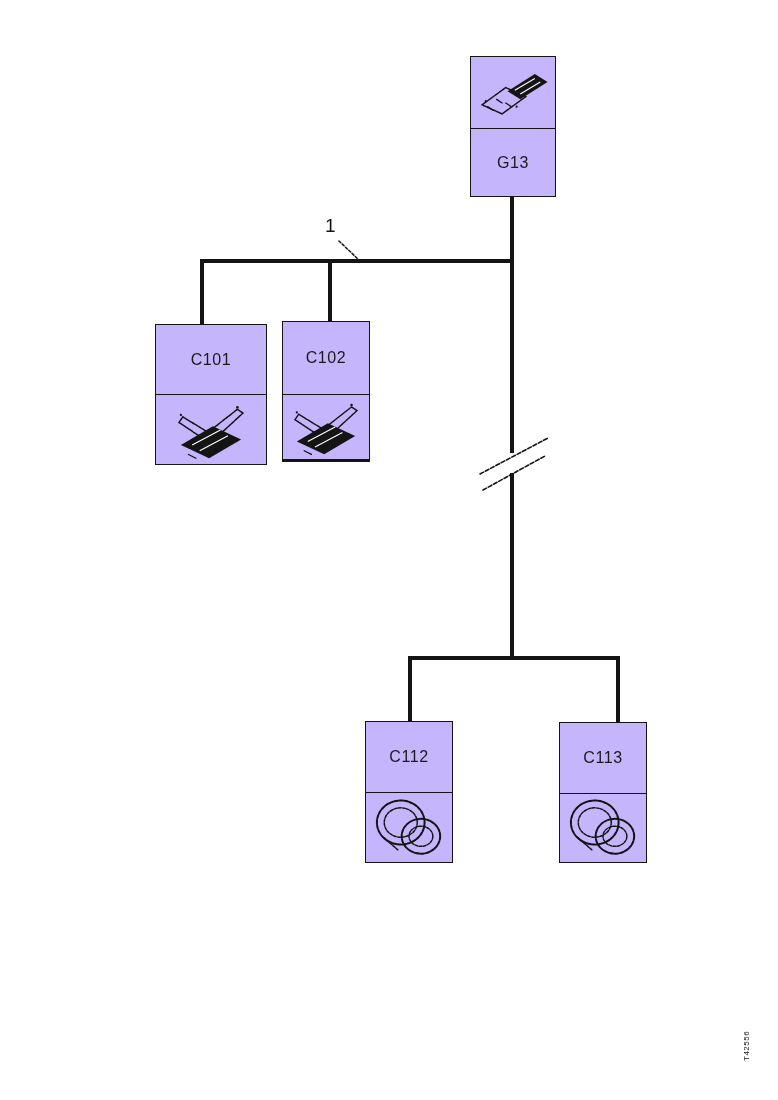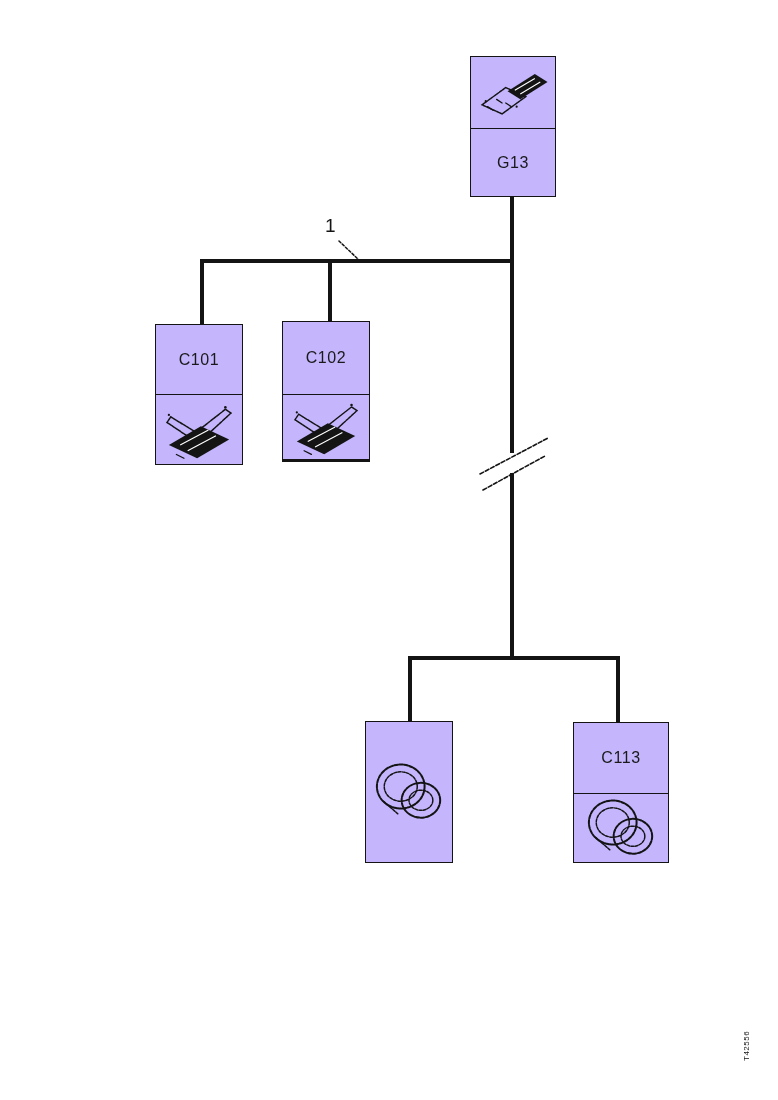--- a/index.html
+++ b/index.html
@@ -100,21 +100,21 @@
         <line class="ink" x1="14" y1="48" x2="20" y2="52" stroke-width="1.4"></line>
         <line class="ink" x1="24" y1="40" x2="30" y2="44" stroke-width="1.4"></line>
         <line class="ink" x1="34" y1="44" x2="40" y2="48" stroke-width="1.4"></line>
         <circle cx="12" cy="42" r="1.2" fill="#141414"></circle>
         <circle cx="46" cy="48" r="1.2" fill="#141414"></circle>
       </svg>
     </div>
     <div class="cell label-cell" style="flex:1;">G13</div>
   </div>
 
-  <div class="node" style="left:155px; top:324px; width:88px; height:141px;">
+  <div class="node" style="left:155px; top:324px; width:112px; height:141px;">
     <div class="cell label-cell" style="height:69px;">C101</div>
     <div class="cell img-cell" style="flex:1;">
       <svg width="80" height="64" viewBox="0 0 84 68">
         <polygon points="10,50 44,30 74,44 40,64" fill="#141414"></polygon>
         <line x1="22" y1="50" x2="52" y2="34" stroke="#ffffff" stroke-width="1.2"></line>
         <line x1="30" y1="56" x2="60" y2="40" stroke="#ffffff" stroke-width="1.2"></line>
         <polyline class="ink" points="42,34 70,12 76,16 52,38" stroke-width="1.6" stroke-dasharray="3 1"></polyline>
         <polyline class="ink" points="38,36 12,20 8,26 32,42" stroke-width="1.6" stroke-dasharray="3 1"></polyline>
         <line class="ink" x1="18" y1="60" x2="26" y2="64" stroke-width="1.4"></line>
         <circle cx="70" cy="10" r="1.4" fill="#141414"></circle>
@@ -133,32 +133,33 @@
         <polyline class="ink" points="42,34 70,12 76,16 52,38" stroke-width="1.6" stroke-dasharray="3 1"></polyline>
         <polyline class="ink" points="38,36 12,20 8,26 32,42" stroke-width="1.6" stroke-dasharray="3 1"></polyline>
         <line class="ink" x1="18" y1="60" x2="26" y2="64" stroke-width="1.4"></line>
         <circle cx="70" cy="10" r="1.4" fill="#141414"></circle>
         <circle cx="10" cy="18" r="1.2" fill="#141414"></circle>
       </svg>
     </div>
   </div>
 
   <div class="node" style="left:365px; top:721px; width:88px; height:142px;">
+    <div class="cell label-cell" style="height:70px;">C112</div>
     <div class="cell img-cell" style="flex:1;">
       <svg width="80" height="66" viewBox="0 0 84 72">
         <ellipse class="ink" cx="33" cy="30" rx="26" ry="24" stroke-width="2.2" stroke-dasharray="4 1.5"></ellipse>
         <ellipse class="ink" cx="33" cy="30" rx="18" ry="16" stroke-width="1.6" stroke-dasharray="3 1.5"></ellipse>
         <ellipse class="ink" cx="55" cy="45" rx="21" ry="19" stroke-width="2.2" stroke-dasharray="4 1.5"></ellipse>
         <ellipse class="ink" cx="55" cy="45" rx="13" ry="11" stroke-width="1.6" stroke-dasharray="3 1.5"></ellipse>
         <line class="ink" x1="14" y1="46" x2="30" y2="60" stroke-width="1.6" stroke-dasharray="3 1.5"></line>
       </svg>
     </div>
   </div>
 
-  <div class="node" style="left:573px; top:722px; width:96px; height:141px;">
+  <div class="node" style="left:559px; top:722px; width:88px; height:141px;">
     <div class="cell label-cell" style="height:70px;">C113</div>
     <div class="cell img-cell" style="flex:1;">
       <svg width="80" height="66" viewBox="0 0 84 72">
         <ellipse class="ink" cx="33" cy="30" rx="26" ry="24" stroke-width="2.2" stroke-dasharray="4 1.5"></ellipse>
         <ellipse class="ink" cx="33" cy="30" rx="18" ry="16" stroke-width="1.6" stroke-dasharray="3 1.5"></ellipse>
         <ellipse class="ink" cx="55" cy="45" rx="21" ry="19" stroke-width="2.2" stroke-dasharray="4 1.5"></ellipse>
         <ellipse class="ink" cx="55" cy="45" rx="13" ry="11" stroke-width="1.6" stroke-dasharray="3 1.5"></ellipse>
         <line class="ink" x1="14" y1="46" x2="30" y2="60" stroke-width="1.6" stroke-dasharray="3 1.5"></line>
       </svg>
     </div>

